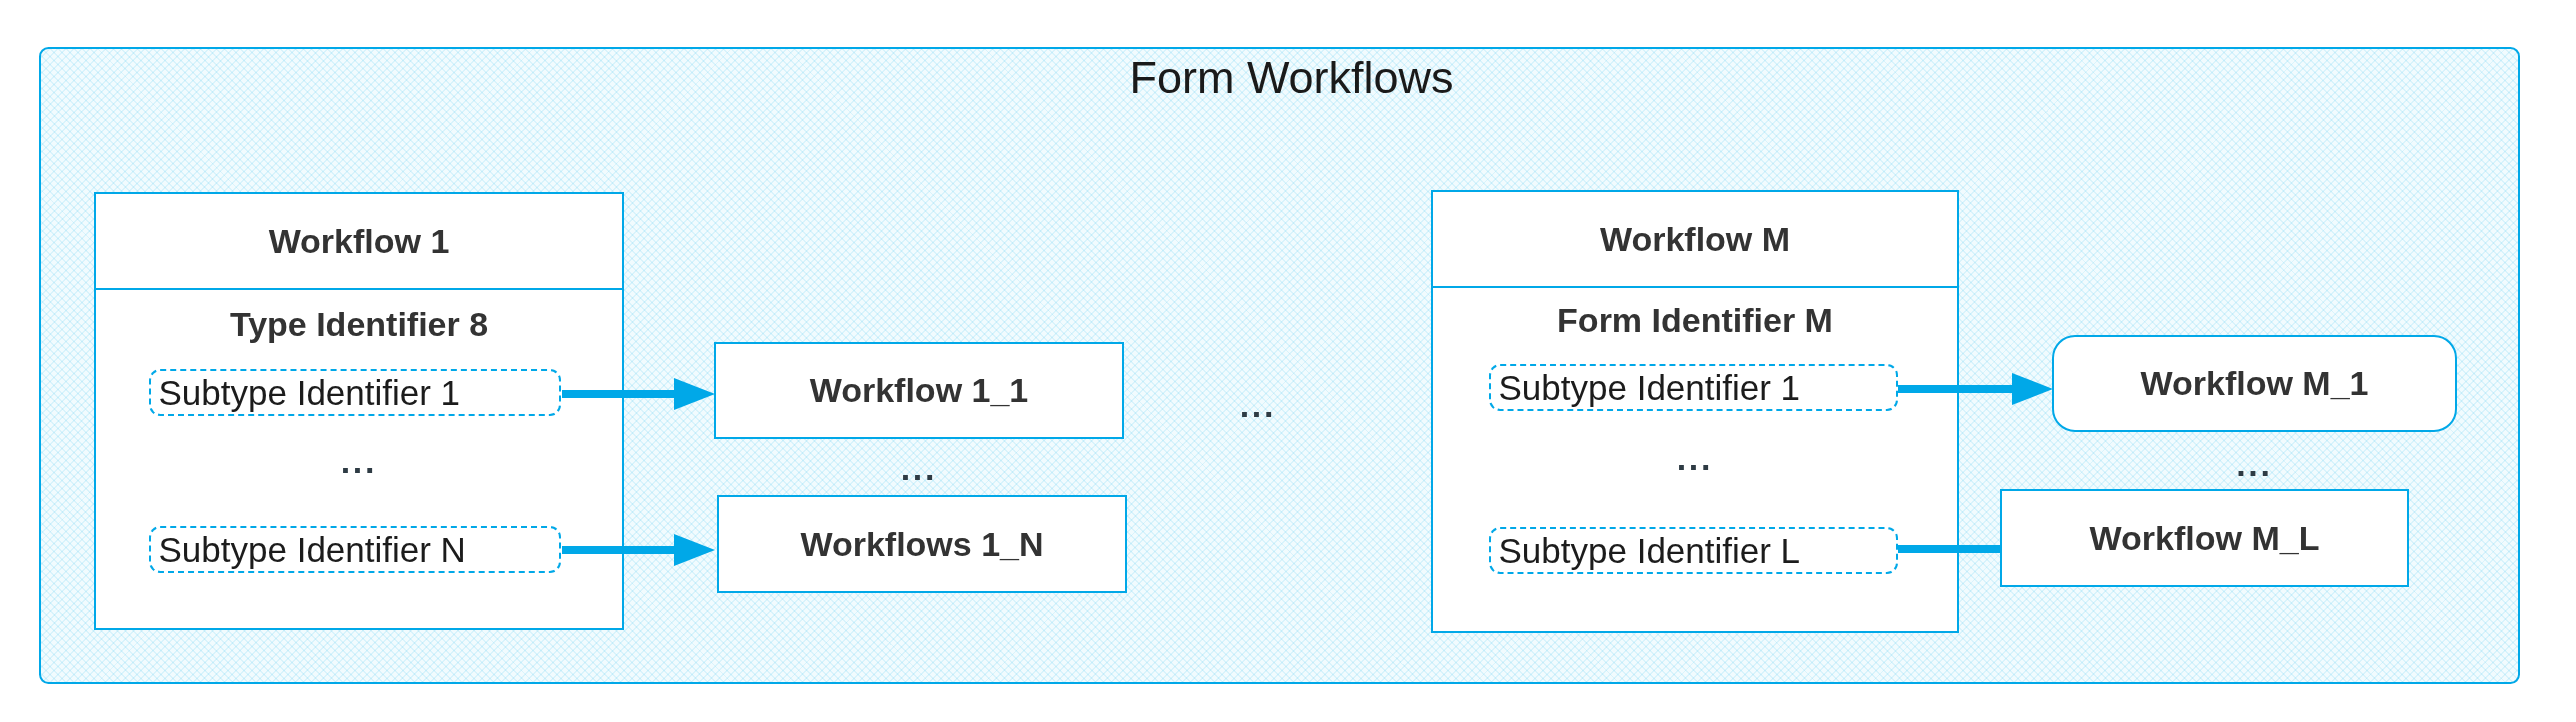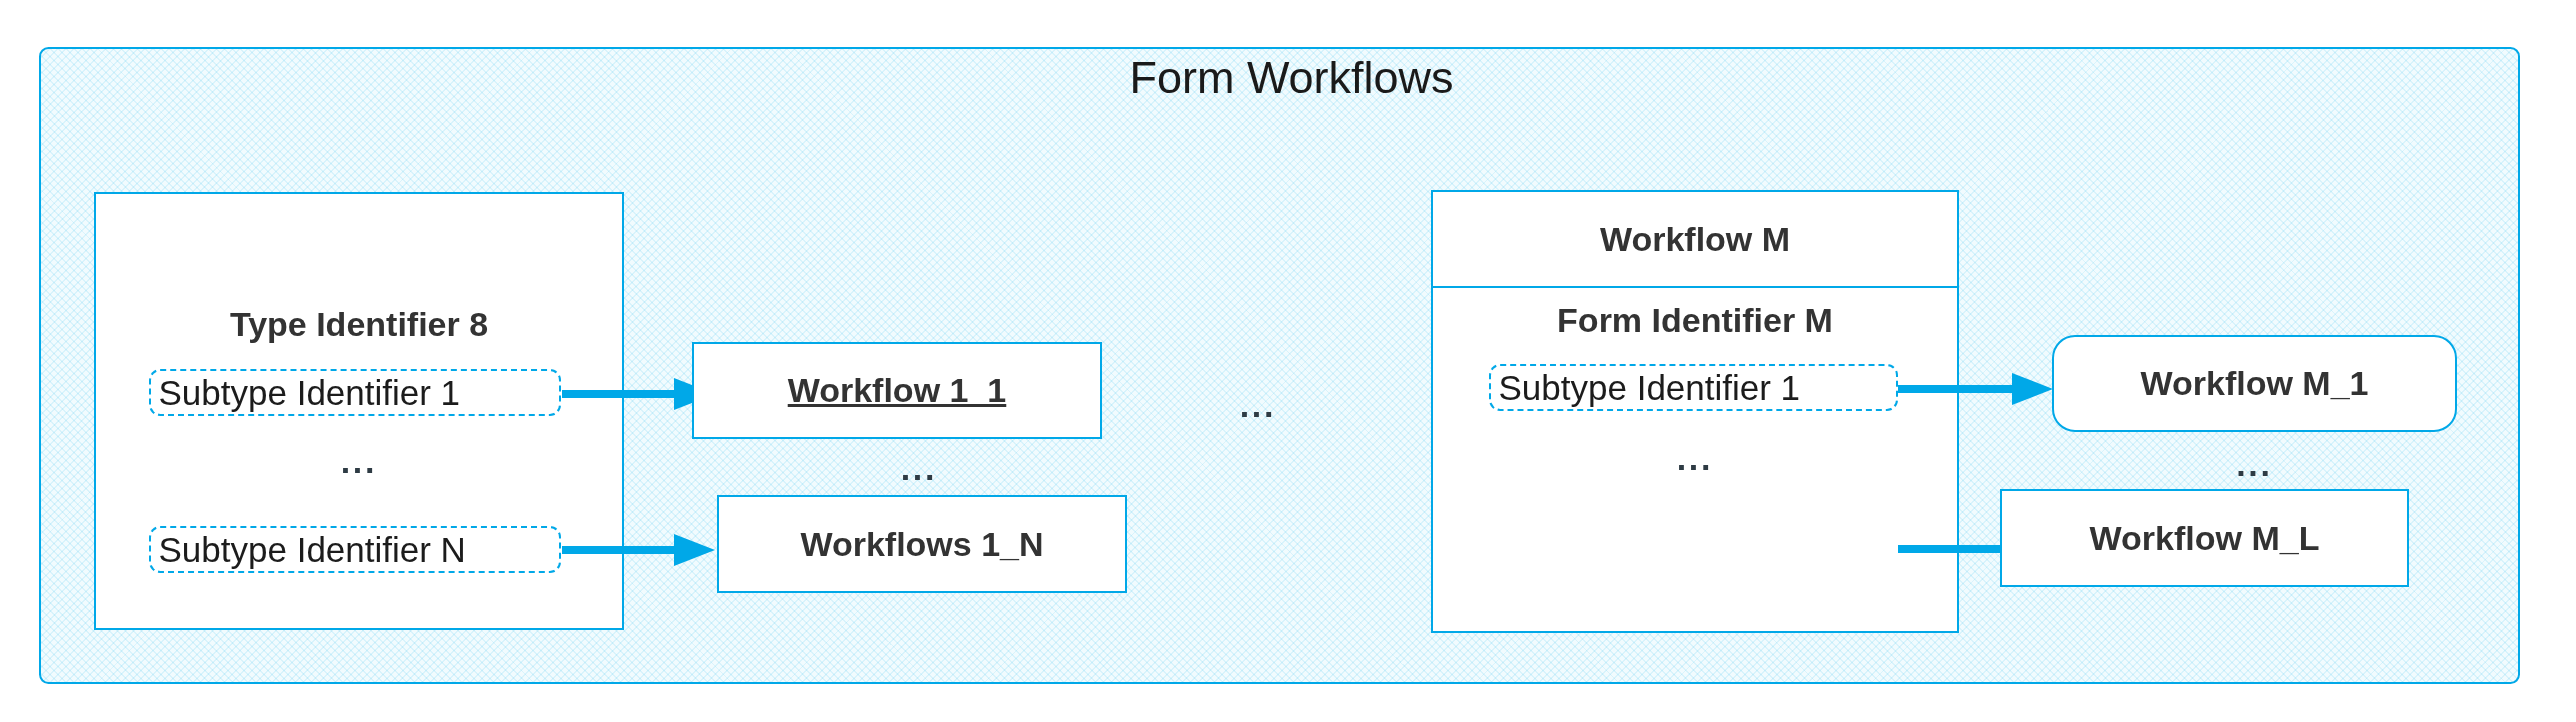--- a/index.html
+++ b/index.html
@@ -84,48 +84,52 @@
 </style>
 </head>
 <body>
 
 <div id="stage">
 
   <div class="outer"></div>
   <div class="diagram-title">Form Workflows</div>
 
   <div class="wfbox" style="left:94px;top:192px;width:530px;height:438px;">
+    <div class="wfhead">Workflow 1</div>
     <div class="typeid" style="top:107px;">Type Identifier 8</div>
     <div class="sub" style="left:53px;top:175px;width:412px;">
       <span>Subtype Identifier 1</span>
     </div>
     <div class="dots" style="top:247px;">...</div>
     <div class="sub" style="left:53px;top:332px;width:412px;">
       <span>Subtype Identifier N</span>
     </div>
   </div>
 
   <div class="aline" style="left:562px;top:390px;width:114px;"></div>
   <div class="ahead" style="left:674px;top:378px;"></div>
   <div class="aline" style="left:562px;top:546px;width:114px;"></div>
   <div class="ahead" style="left:674px;top:534px;"></div>
 
-  <div class="target" style="left:692px;top:342px;width:410px;height:97px;text-decoration:underline;">Workflow 1_1</div>
+  <div class="target" style="left:714px;top:342px;width:410px;height:97px;">Workflow 1_1</div>
   <div class="dots-abs" style="left:714px;top:448px;width:410px;">...</div>
   <div class="target" style="left:717px;top:495px;width:410px;height:98px;">Workflows 1_N</div>
 
   <div class="dots-abs" style="left:1202px;top:385px;width:112px;">...</div>
 
   <div class="wfbox" style="left:1431px;top:190px;width:528px;height:443px;">
     <div class="wfhead">Workflow M</div>
     <div class="typeid" style="top:105px;">Form Identifier M</div>
     <div class="sub" style="left:56px;top:172px;width:409px;">
       <span>Subtype Identifier 1</span>
     </div>
     <div class="dots" style="top:246px;">...</div>
+    <div class="sub" style="left:56px;top:335px;width:409px;">
+      <span>Subtype Identifier L</span>
+    </div>
   </div>
 
   <div class="aline" style="left:1898px;top:385px;width:114px;"></div>
   <div class="ahead" style="left:2012px;top:373px;"></div>
   <div class="aline" style="left:1898px;top:545px;width:116px;"></div>
   <div class="ahead" style="left:2014px;top:533px;"></div>
 
   <div class="target" style="left:2052px;top:335px;width:405px;height:97px;border-radius:23px;">Workflow M_1</div>
   <div class="dots-abs" style="left:2052px;top:444px;width:405px;">...</div>
   <div class="target" style="left:2000px;top:489px;width:409px;height:98px;">Workflow M_L</div>

